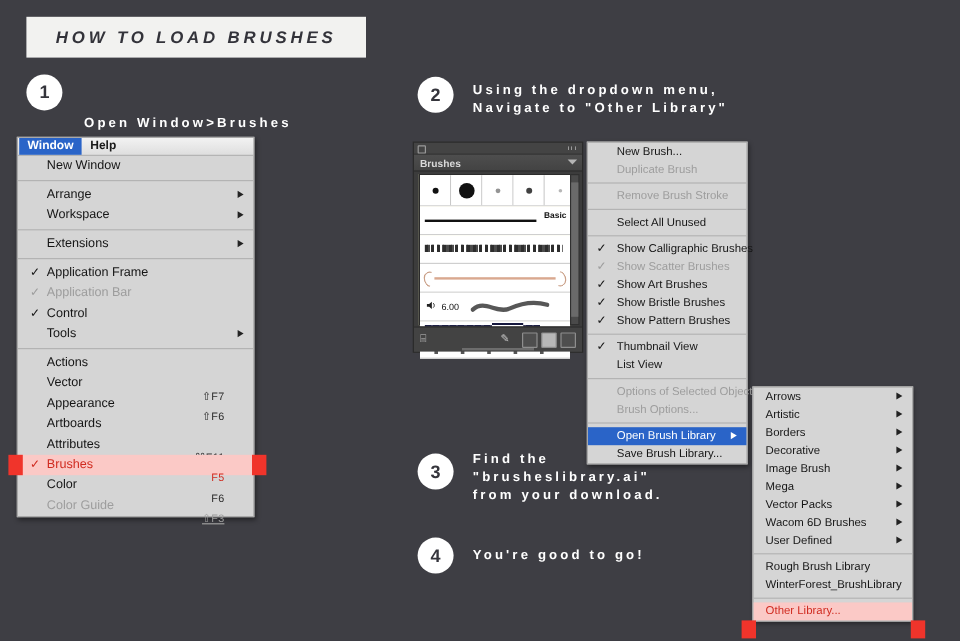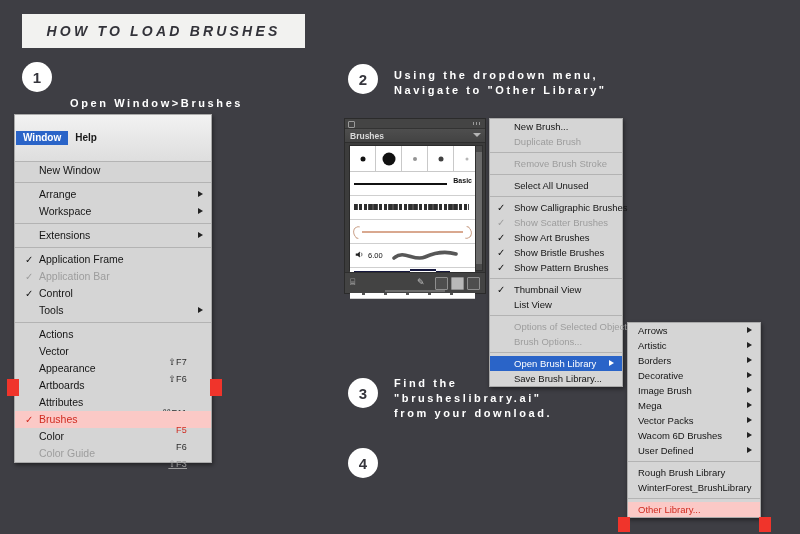--- a/index.html
+++ b/index.html
@@ -38,21 +38,21 @@
   
   .menu{
     position:absolute;background:#d5d5d5;
     border:1px solid #a9a9a9;
     box-shadow:1px 2px 4px rgba(0,0,0,.45);
     font-size:10.5px;color:#111;
   }
   .menu .menubar{
     height:14px;background:linear-gradient(#f2f2f2,#dedede);
     border-bottom:1px solid #b4b4b4;
-    display:flex;align-items:center;padding:16px 1px;
+    display:flex;align-items:center;padding:0 1px;
   }
   .menubar .mb-item{
     padding:1px 7px;font-size:10px;font-weight:bold;color:#1a1a1a;line-height:12px;
   }
   .menubar .mb-item.sel{background:#2a64c8;color:#fff;}
   .mrow{
     position:relative;height:16px;line-height:16px;
     padding-left:24px;padding-right:10px;white-space:nowrap;
     color:#151515;
   }
@@ -166,20 +166,21 @@
   <div class="step-circle" style="left:348px;top:64px;">2</div>
   <div class="step-text" style="left:394px;top:68px;">Using the dropdown menu,
 Navigate to "Other Library"</div>
 
   <div class="step-circle" style="left:348px;top:378px;">3</div>
   <div class="step-text" style="left:394px;top:376px;">Find the
 "brusheslibrary.ai"
 from your download.</div>
 
   <div class="step-circle" style="left:348px;top:448px;">4</div>
+  <div class="step-text" style="left:394px;top:456px;">You're good to go!</div>
 
   <div class="menu" id="window-menu">
     <div class="menubar">
       <div class="mb-item sel">Window</div>
       <div class="mb-item">Help</div>
     </div>
     <div id="window-menu-items">
         <div class="mrow"><span>New Window</span></div>
         <div class="msep"></div>
         <div class="mrow"><span>Arrange</span><span class="arrow"><i class="arrow-tri"></i></span></div>

